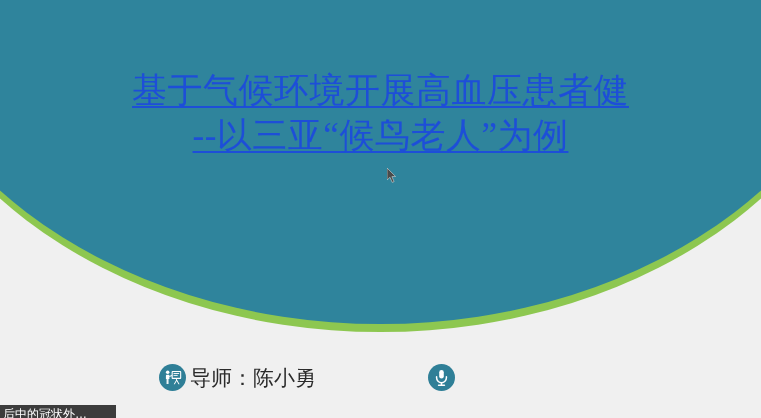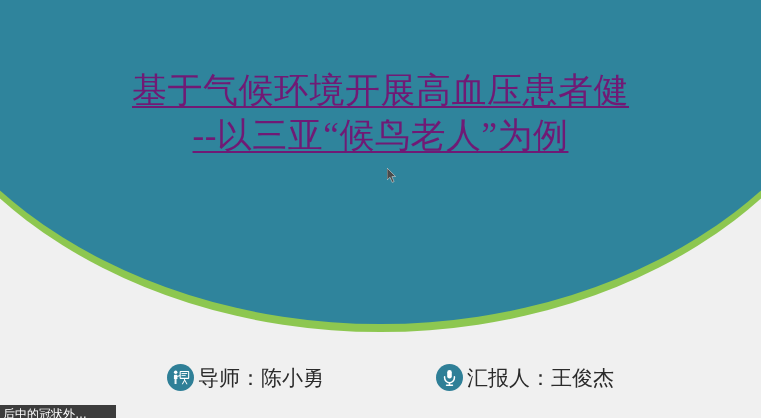--- a/index.html
+++ b/index.html
@@ -56,35 +56,35 @@
   .title-block {
     position: absolute;
     left: 0;
     top: 68px;
     width: 761px;
     text-align: center;
     z-index: 5;
   }
   .title-line {
     display: block;
-    color: #701a75;
+    color: #1d4ed8;
     font-family: "Liberation Serif", "DejaVu Serif", serif;
     font-size: 35px;
     line-height: 45px;
     letter-spacing: 0.5px;
     text-decoration: underline;
     text-underline-offset: 4px;
     text-decoration-thickness: 1.5px;
     white-space: nowrap;
   }
 
   
   .credits {
     position: absolute;
-    left: 12px;
+    left: 4px;
     top: 364px;
     width: 704px;
     height: 40px;
     z-index: 6;
   }
   .credit {
     position: absolute;
     display: flex;
     align-items: center;
     gap: 4px;
@@ -175,20 +175,19 @@
 
     <div class="credit presenter">
       <span class="credit-icon">
         <svg width="19" height="19" viewBox="0 0 24 24" fill="none" stroke="#ffffff" stroke-width="1.9" stroke-linecap="round">
           <rect x="9.1" y="2.6" width="5.8" height="10.6" rx="2.9" fill="#ffffff" stroke="none"></rect>
           <path d="M5.8 11.2v1.2a6.2 6.2 0 0 0 12.4 0v-1.2"></path>
           <path d="M12 18.7v3.0"></path>
           <path d="M8.3 21.7h7.4"></path>
         </svg>
       </span>
-      <span class="credit-label">汇报人：王俊杰</span>
     </div>
 
   </div>
 
   <div class="caption-box">后中的冠状外…</div>
 
 </div>
 
 </body></html>

